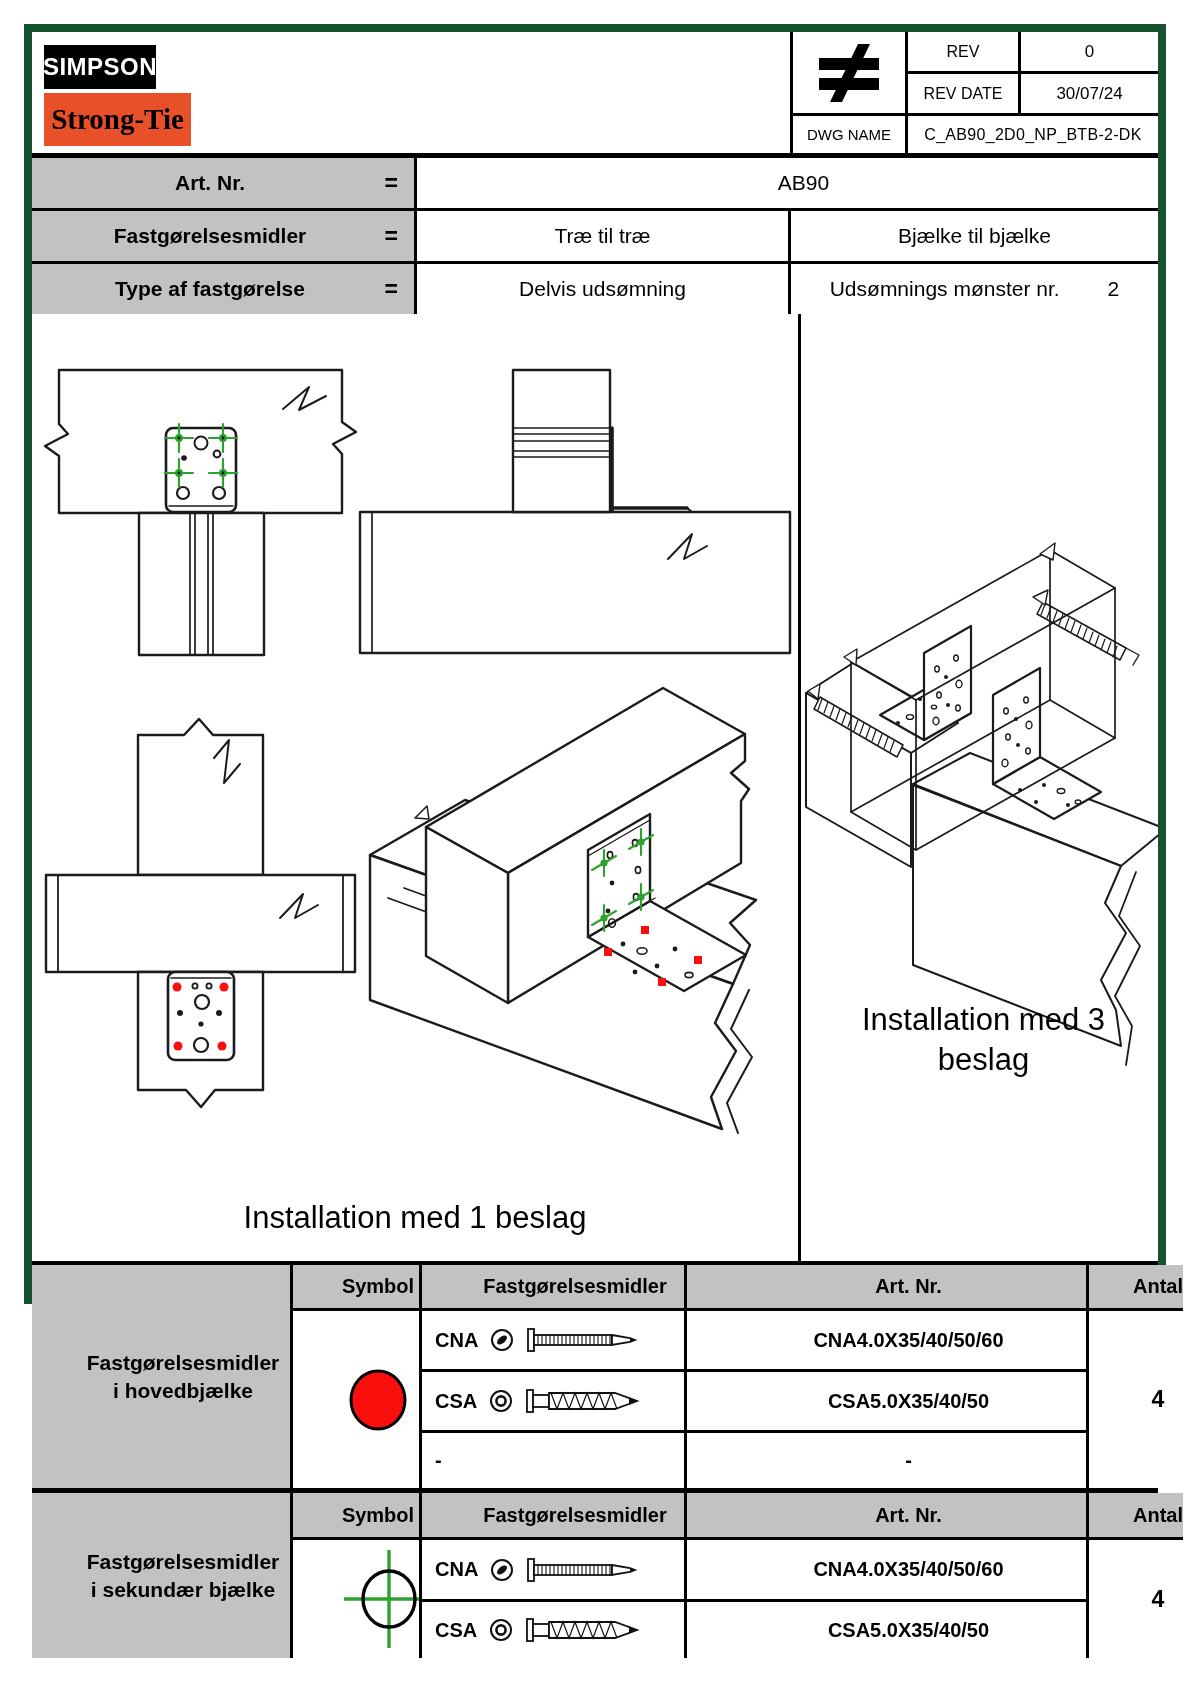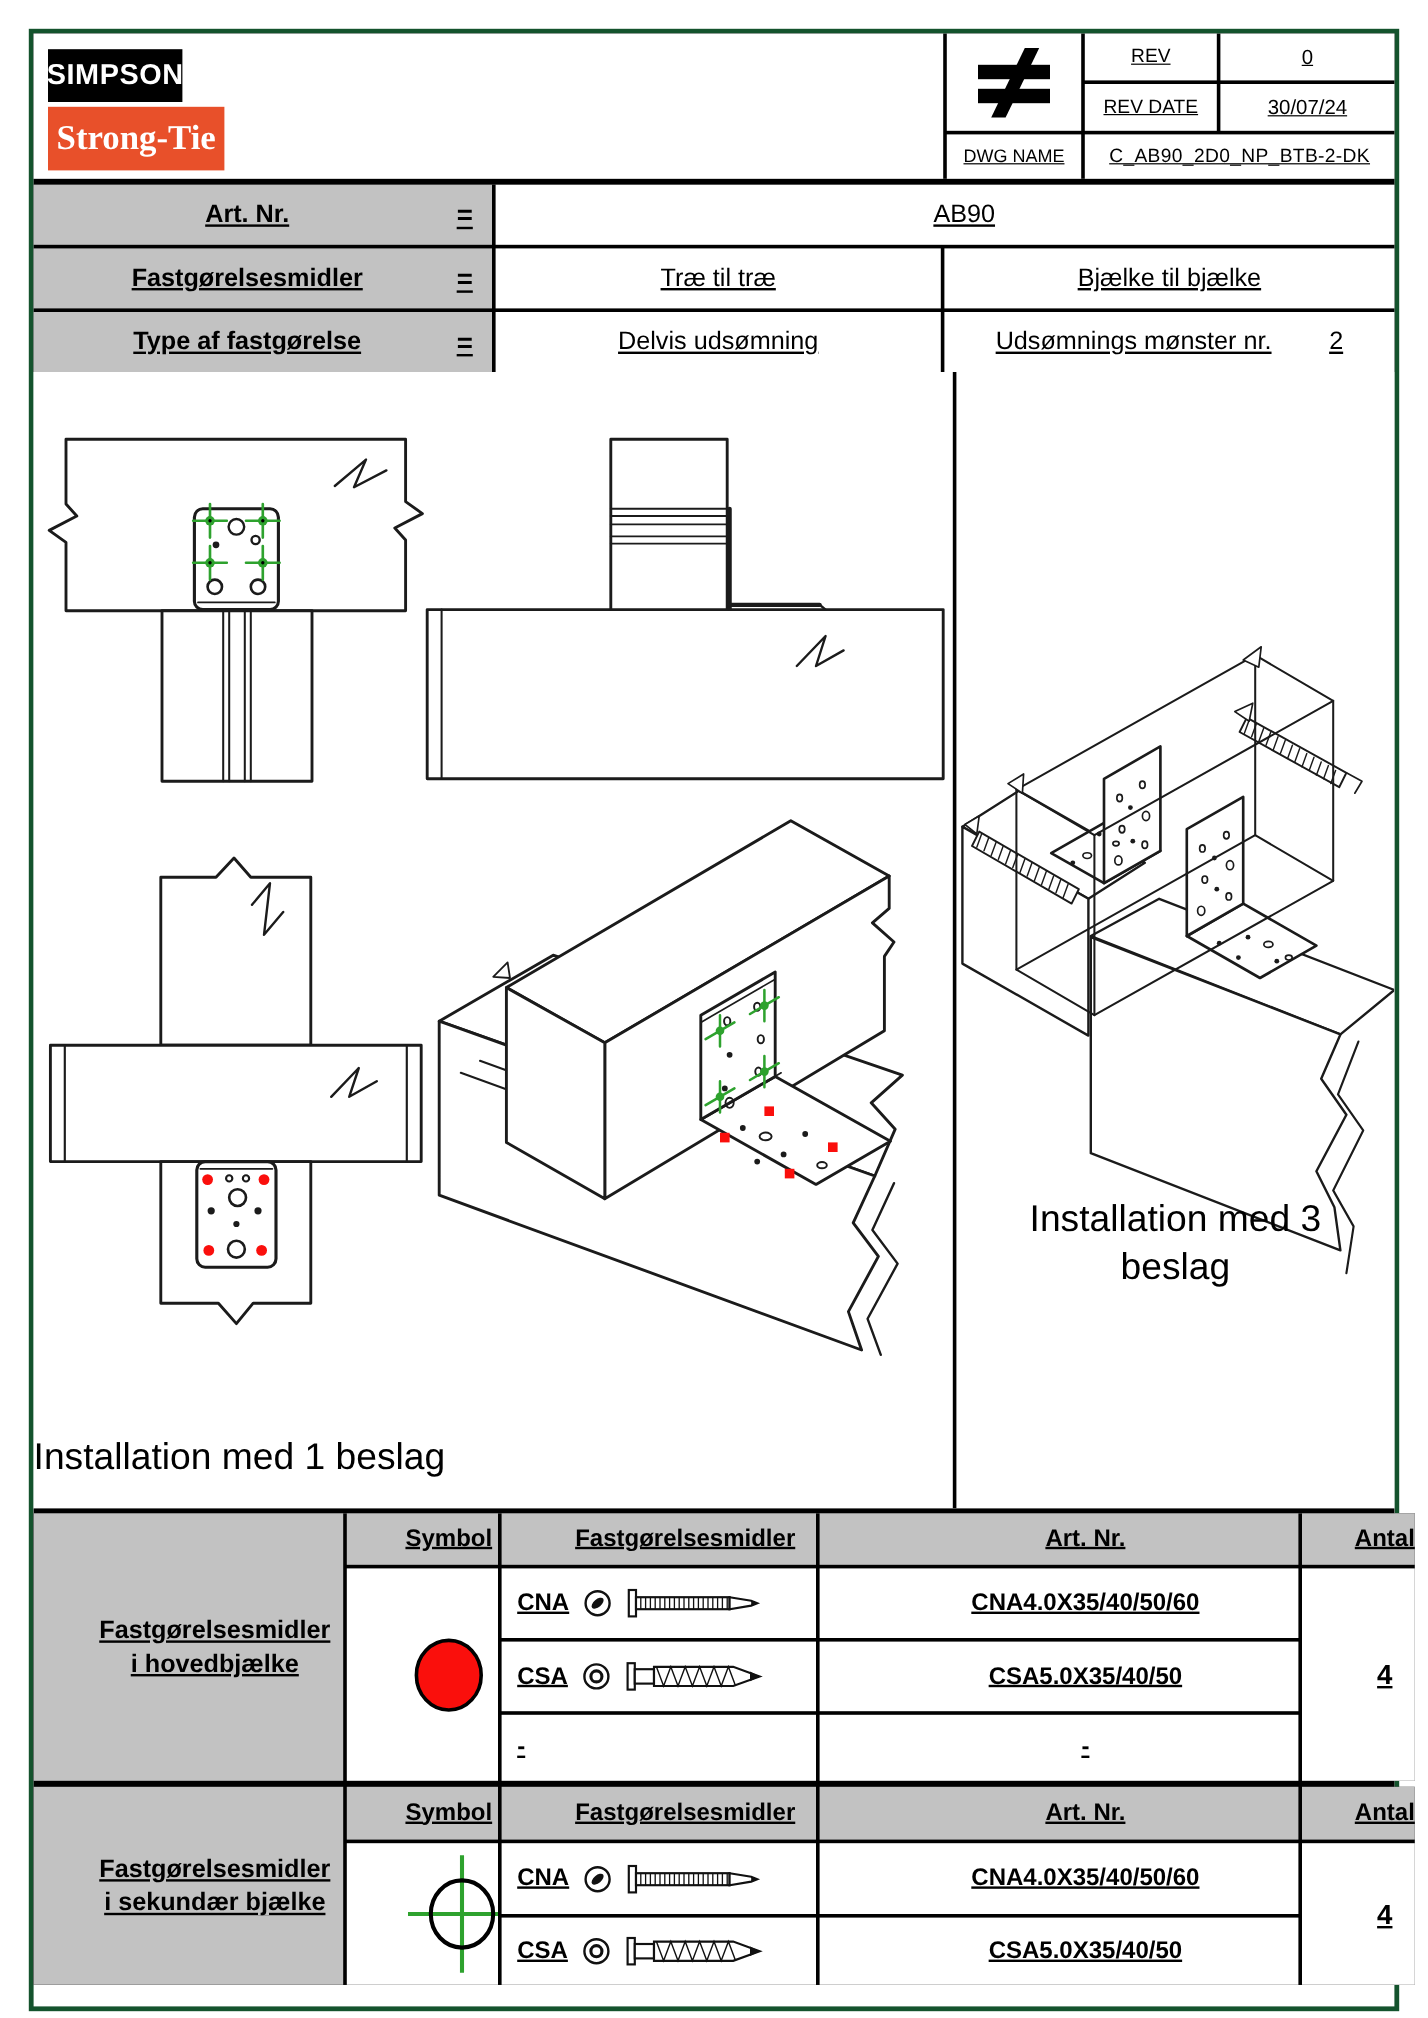--- a/index.html
+++ b/index.html
@@ -1,24 +1,24 @@
 <!DOCTYPE html>
 <html><head>
 <meta charset="utf-8">
 <style>
   html,body{margin:0;padding:0;background:#fff;}
   body{width:1190px;height:1682px;position:relative;font-family:"Liberation Sans",sans-serif;color:#000;}
-  .frame{position:absolute;left:24px;top:24px;width:1142px;height:1652px;border:4px solid #14532d;box-sizing:border-box;background:#fff;text-decoration:underline;}
+  .frame{position:absolute;left:24px;top:24px;width:1142px;height:1280px;border:8px solid #14532d;box-sizing:border-box;background:#fff;}
 
   
   .header{display:grid;grid-template-columns:758px 112px 110px 1fr;grid-template-rows:39px 39px 37px;gap:3px;background:#000;height:121px;}
   .header>div{background:#fff;}
   .h-left{grid-column:1;grid-row:1/4;position:relative;}
   .logo-black{position:absolute;left:12px;top:13px;width:112px;height:44px;background:#000;color:#fff;display:flex;align-items:center;justify-content:center;font-weight:bold;font-size:24px;letter-spacing:.5px;}
-  .logo-orange{position:absolute;left:12px;top:61px;width:147px;height:53px;background:#e8502a;color:#ffffff;font-family:"Liberation Serif",serif;font-weight:bold;font-size:29px;display:flex;align-items:center;justify-content:center;}
+  .logo-orange{position:absolute;left:12px;top:61px;width:147px;height:53px;background:#e8502a;color:#000000;font-family:"Liberation Serif",serif;font-weight:bold;font-size:29px;display:flex;align-items:center;justify-content:center;}
   .title{position:absolute;left:185px;right:8px;top:22px;text-align:center;font-size:46px;font-weight:600;text-decoration:underline;text-underline-offset:9px;text-decoration-thickness:3px;white-space:nowrap;}
   .h-neq{grid-column:2;grid-row:1/3;display:flex;align-items:center;justify-content:center;}
   .h-c{display:flex;align-items:center;justify-content:center;font-size:17px;}
   .h-lab{font-size:16px;}
   .h-dwglabel{grid-column:2;grid-row:3;font-size:15px;}
   .h-dwgval{grid-column:3/5;grid-row:3;font-size:16px;letter-spacing:.3px;}
 
   .divider5{height:5px;background:#000;}
 
   
@@ -27,21 +27,21 @@
   .i-label .lab{flex:1;text-align:center;}
   .i-label .eq{width:26px;text-align:right;font-size:23px;}
   .i-val{background:#fff;display:flex;align-items:center;justify-content:center;font-size:21px;}
   .span2{grid-column:2/4;padding-left:32px;}
   .i-num{margin-left:48px;}
 
   
   .drawings{position:relative;height:947px;border-bottom:4px solid #000;background:#fff;overflow:hidden;}
   .vdiv{position:absolute;left:766px;top:0;width:3px;height:100%;background:#000;}
   .dsvg{position:absolute;top:0;}
-  .cap-left{position:absolute;left:0;top:886px;width:766px;text-align:left;font-size:31px;}
+  .cap-left{position:absolute;left:0;top:886px;width:766px;text-align:center;font-size:31px;}
   .cap-right{position:absolute;left:769px;top:686px;width:365px;text-align:center;font-size:31px;line-height:1.3;}
 
   
   .ftwrap{display:grid;gap:5px;background:#000;}
   .ftable{display:grid;gap:3px;background:#000;grid-template-columns:258px 126px 262px 399px 1fr;}
   .t1{grid-template-rows:43px 58px 58px 55px;}
   .t2{grid-template-rows:44px 59px 56px;}
   .c{background:#fff;display:flex;align-items:center;justify-content:center;padding-left:44px;}
   .hd{background:#c2c2c2;font-weight:bold;font-size:20px;}
   .rowhead{grid-row:1/-1;background:#c2c2c2;font-weight:bold;font-size:21px;flex-direction:column;line-height:1.3;text-align:center;}

